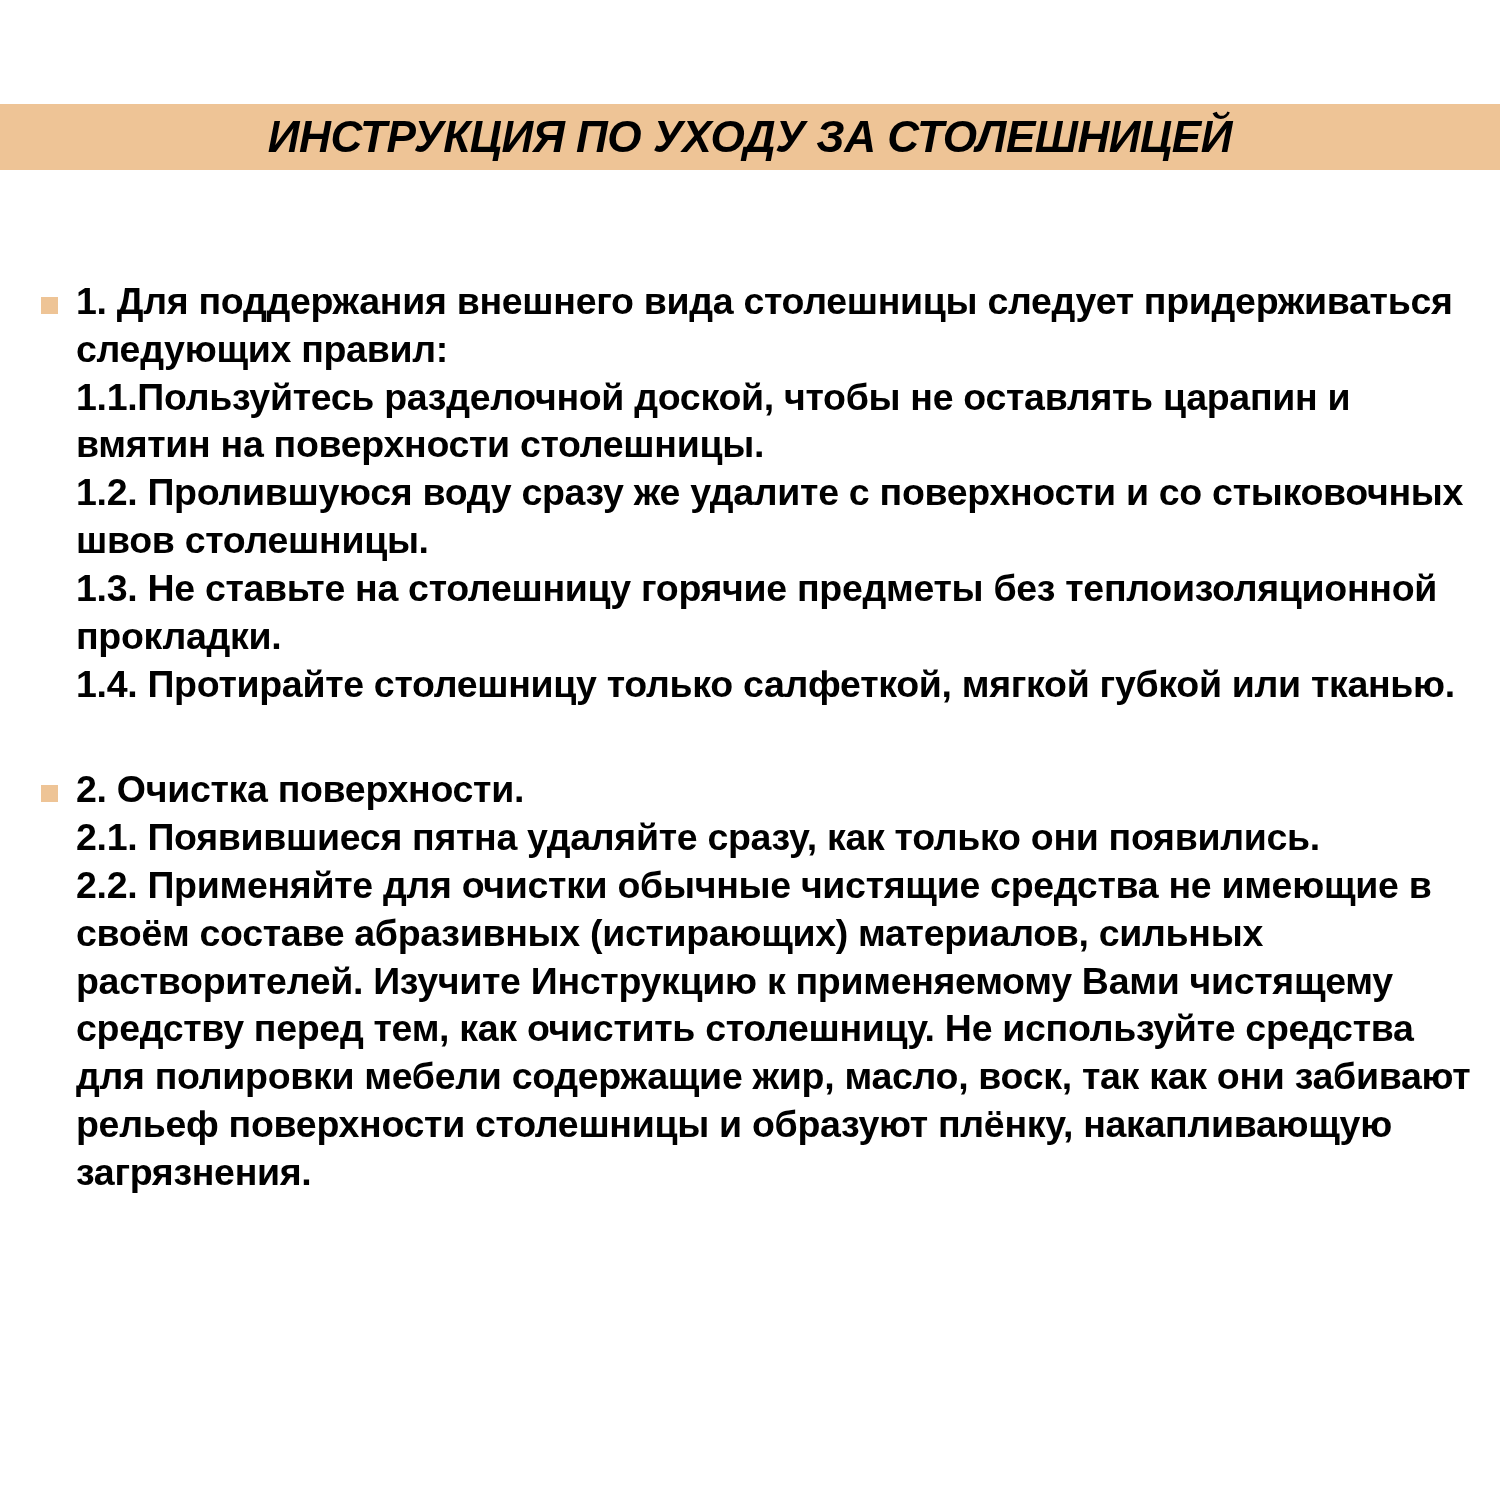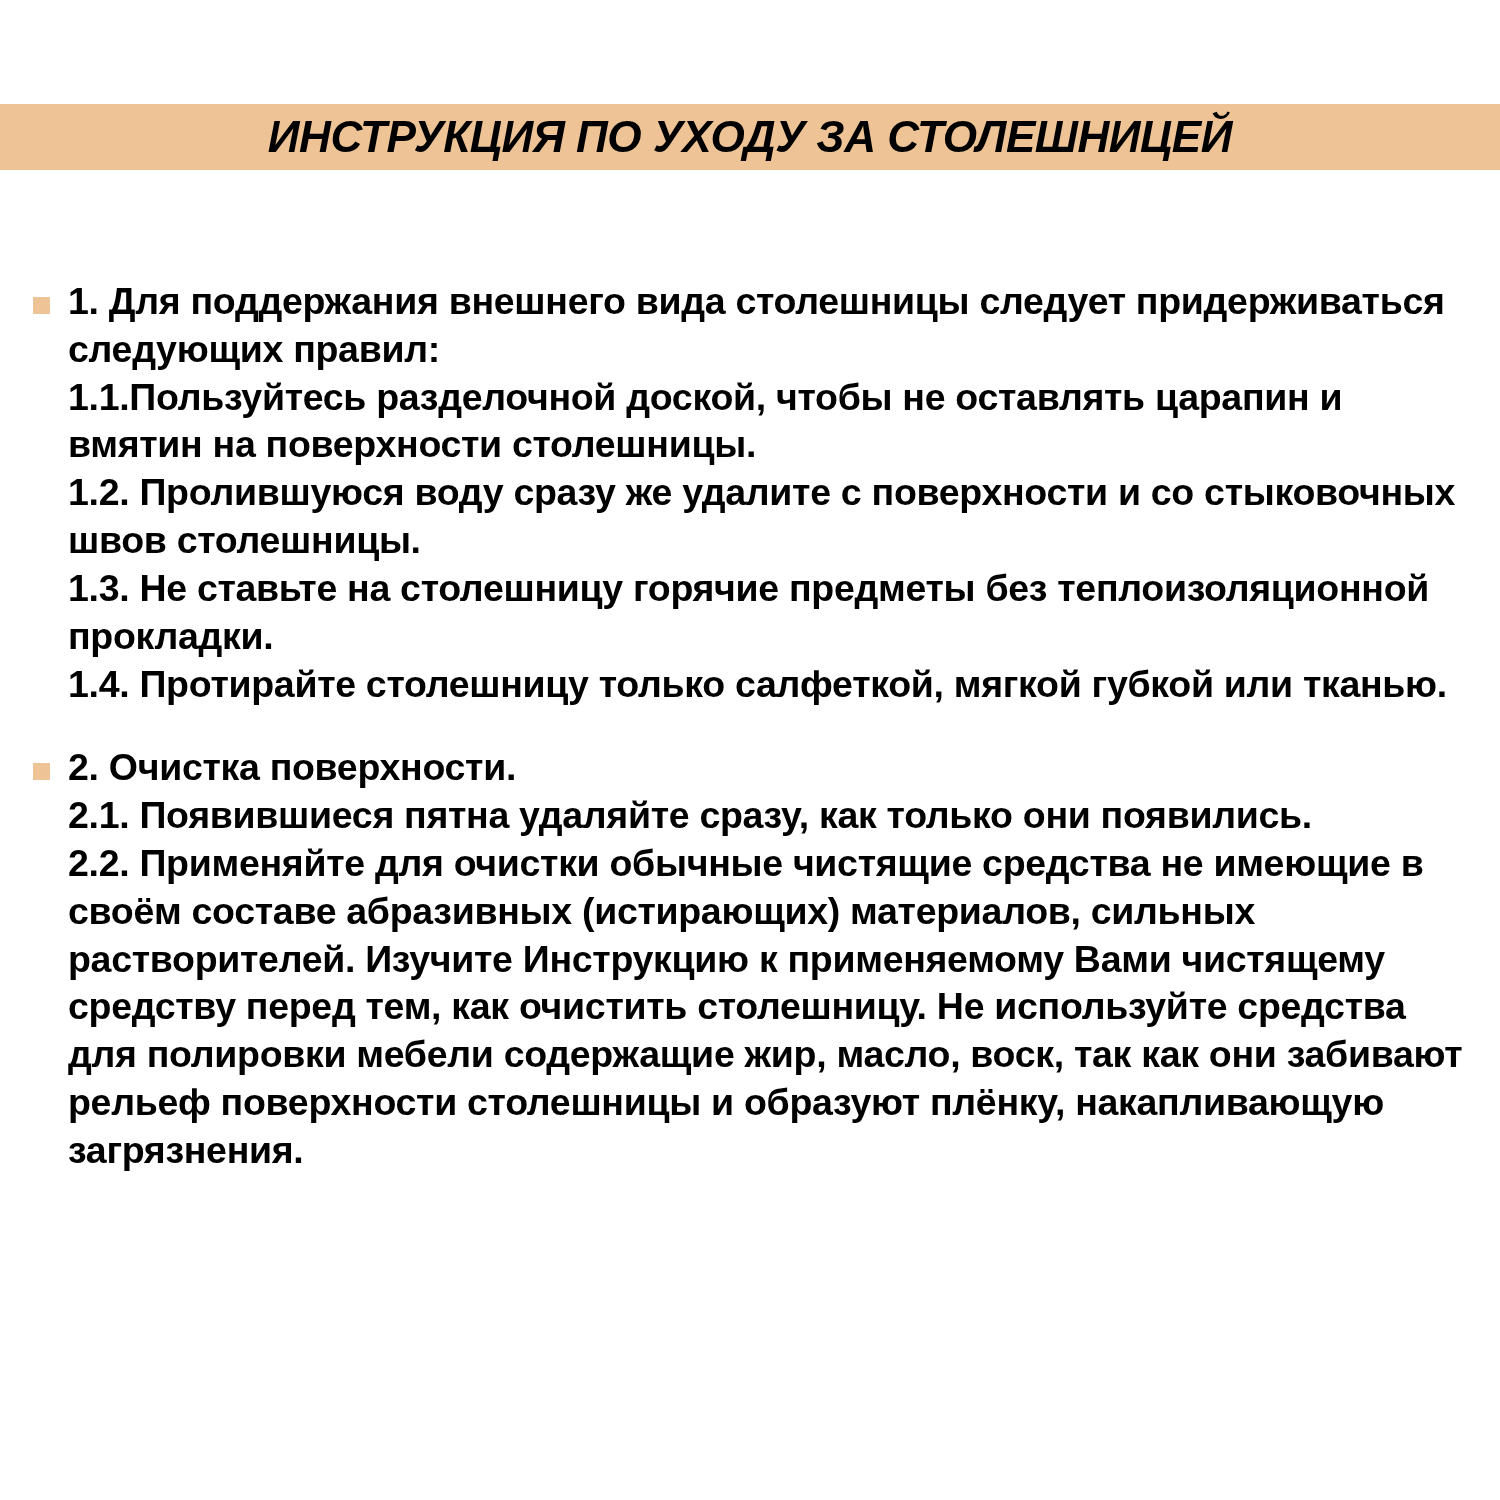--- a/index.html
+++ b/index.html
@@ -36,31 +36,31 @@
     font-weight: bold;
     font-style: italic;
     color: #000000;
     letter-spacing: -0.5px;
     text-align: center;
     white-space: nowrap;
     transform: scaleX(0.98);
   }
   .body {
     position: absolute;
-    left: 30px;
+    left: 38px;
     top: 278px;
     width: 1440px;
   }
   .block {
     position: relative;
     display: block;
     padding-left: 38px;
   }
   .block + .block {
-    margin-top: 36px;
+    margin-top: 58px;
   }
   .bullet-marker {
     position: absolute;
     left: 3px;
     top: 19px;
     width: 17px;
     height: 17px;
     background: #eec496;
   }
   .para {

